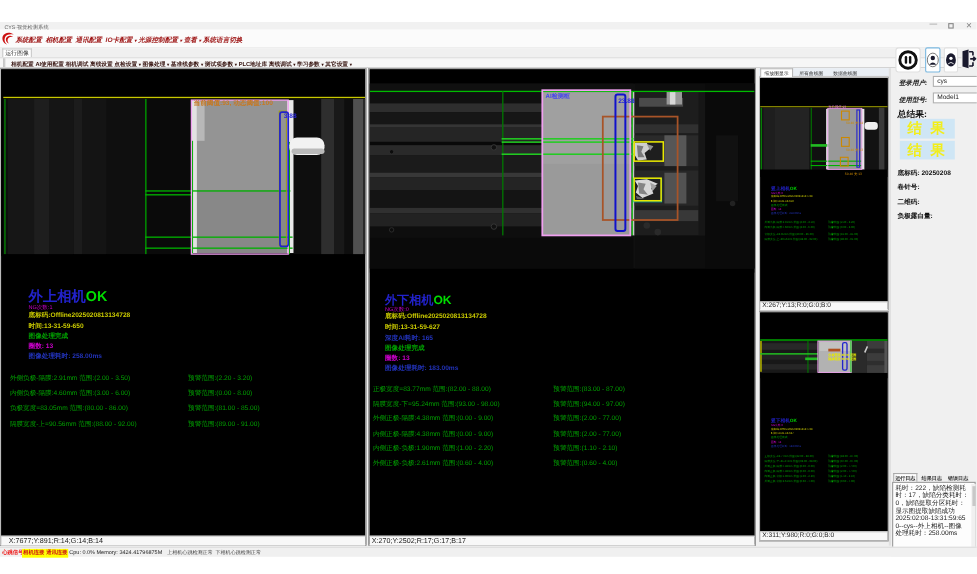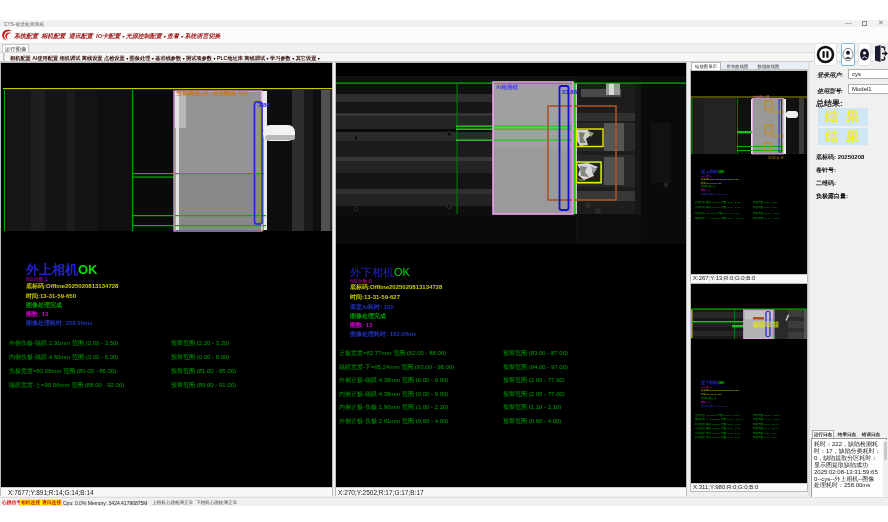--- a/index.html
+++ b/index.html
@@ -180,21 +180,21 @@
 
       <circle cx="252" cy="142" r="3" fill="#2a2a2a"></circle>
       <circle cx="262" cy="148" r="3" fill="#2a2a2a"></circle>
       <circle cx="330" cy="122" r="2.5" fill="#222"></circle>
       <circle cx="113" cy="71" r="2.5" fill="#111" stroke="#3a3a3a" stroke-width="0.8"></circle>
       <circle cx="113" cy="143" r="2.5" fill="#111" stroke="#3a3a3a" stroke-width="0.8"></circle>
       <circle cx="20" cy="75" r="2" fill="#0c0c0c" stroke="#333" stroke-width="0.7"></circle>
       <circle cx="20" cy="146" r="2" fill="#0c0c0c" stroke="#333" stroke-width="0.7"></circle>
     </svg>
 
-    <div class="abs" style="left:14px;top:202px;font-size:11px;font-weight:normal;color:#2222cc;">外下相机<span style="color:#00dd00;">OK</span></div>
+    <div class="abs" style="left:14px;top:202px;font-size:11px;font-weight:bold;color:#2222cc;">外下相机<span style="color:#00dd00;">OK</span></div>
     <div class="abs" style="left:14px;top:215px;font-size:5px;color:#cc00cc;">NG次数:0</div>
     <div class="abs" style="left:14px;top:220px;font-size:6px;font-weight:bold;color:#cccc00;">底标码:Offline2025020813134728</div>
     <div class="abs" style="left:14px;top:230px;font-size:6px;font-weight:bold;color:#cccc00;">时间:13-31-59-627</div>
     <div class="abs" style="left:14px;top:240px;font-size:6px;font-weight:bold;color:#2233bb;">深度AI耗时: 165</div>
     <div class="abs" style="left:14px;top:249px;font-size:6px;font-weight:bold;color:#00a000;">图像处理完成</div>
     <div class="abs" style="left:14px;top:258px;font-size:6px;font-weight:bold;color:#cc00cc;">圈数: 13</div>
     <div class="abs" style="left:14px;top:267px;font-size:6px;font-weight:bold;color:#2233bb;">图像处理耗时: 183.00ms</div>
     <div class="abs" style="left:3px;top:286px;font-size:6px;color:#00a000;">正极宽度=83.77mm 范围:(82.00 - 88.00)</div>
     <div class="abs" style="left:167px;top:286px;font-size:6px;color:#00a000;">预警范围:(83.00 - 87.00)</div>
     <div class="abs" style="left:3px;top:299.5px;font-size:6px;color:#00a000;">隔膜宽度-下=95.24mm 范围:(93.00 - 98.00)</div>

